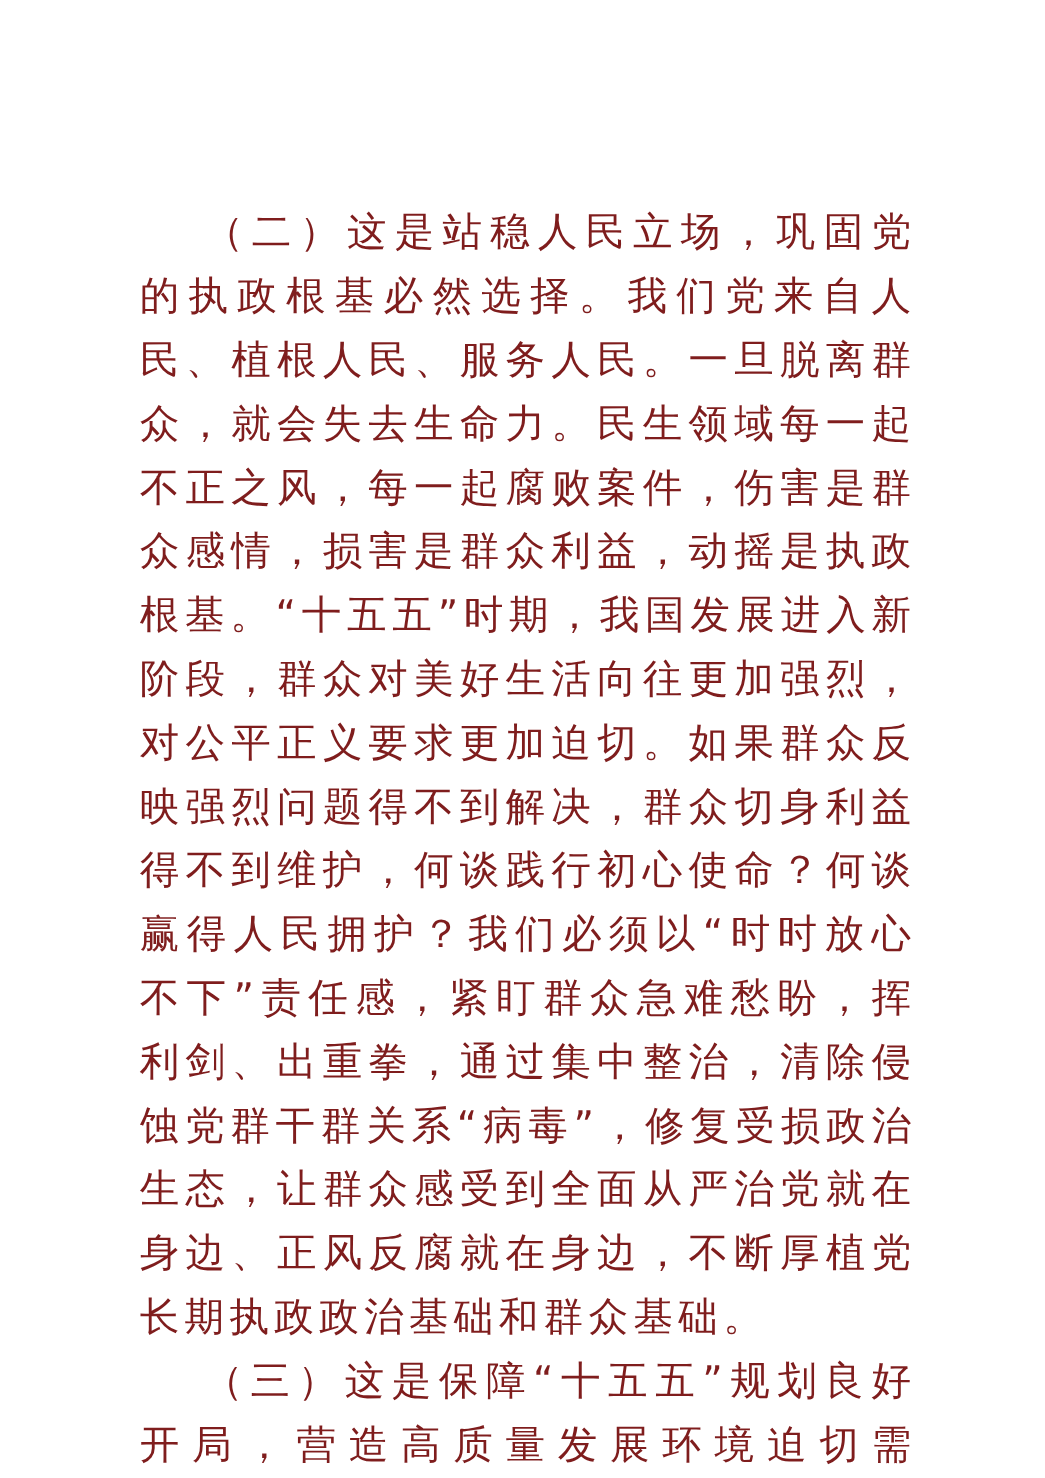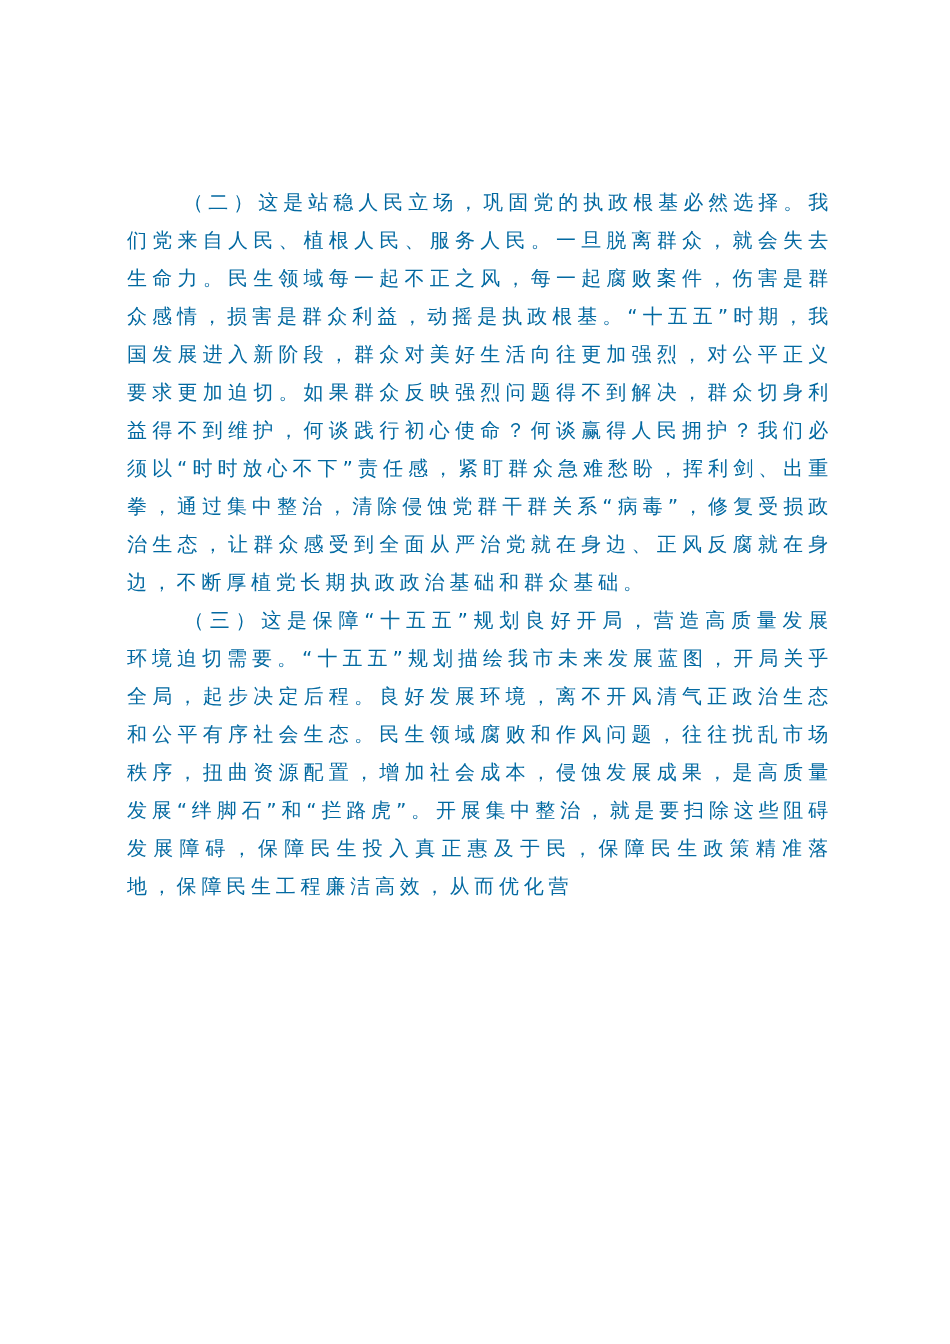--- a/index.html
+++ b/index.html
@@ -15,23 +15,23 @@
     }
     .page {
       position: absolute;
       left: 127px;
       top: 183px;
       width: 706px;
     }
     .para {
       margin: 0;
       font-family: "DejaVu Sans", "Liberation Sans", sans-serif;
-      font-size: 20px;
-      line-height: 38px;
-      color: #0369a1;
+      font-size: 36px;
+      line-height: 58px;
+      color: #7f1d1d;
       text-align: justify;
       text-align-last: left;
       letter-spacing: 4.8px;
       word-break: break-all;
     }
     .para .indent {
       display: inline-block;
       width: 56px;
     }
   </style>

